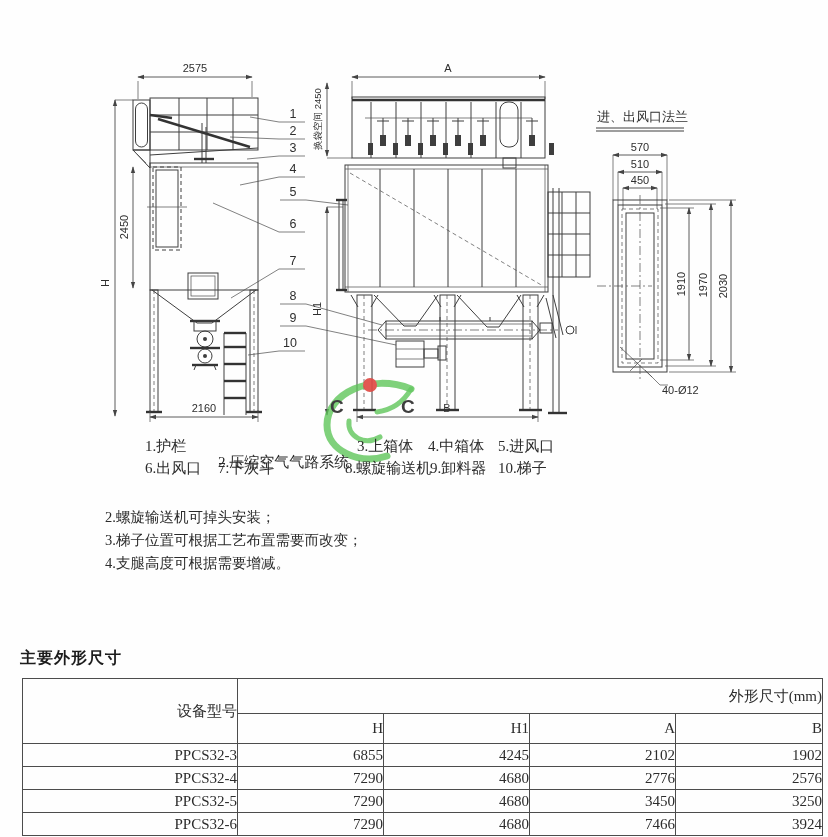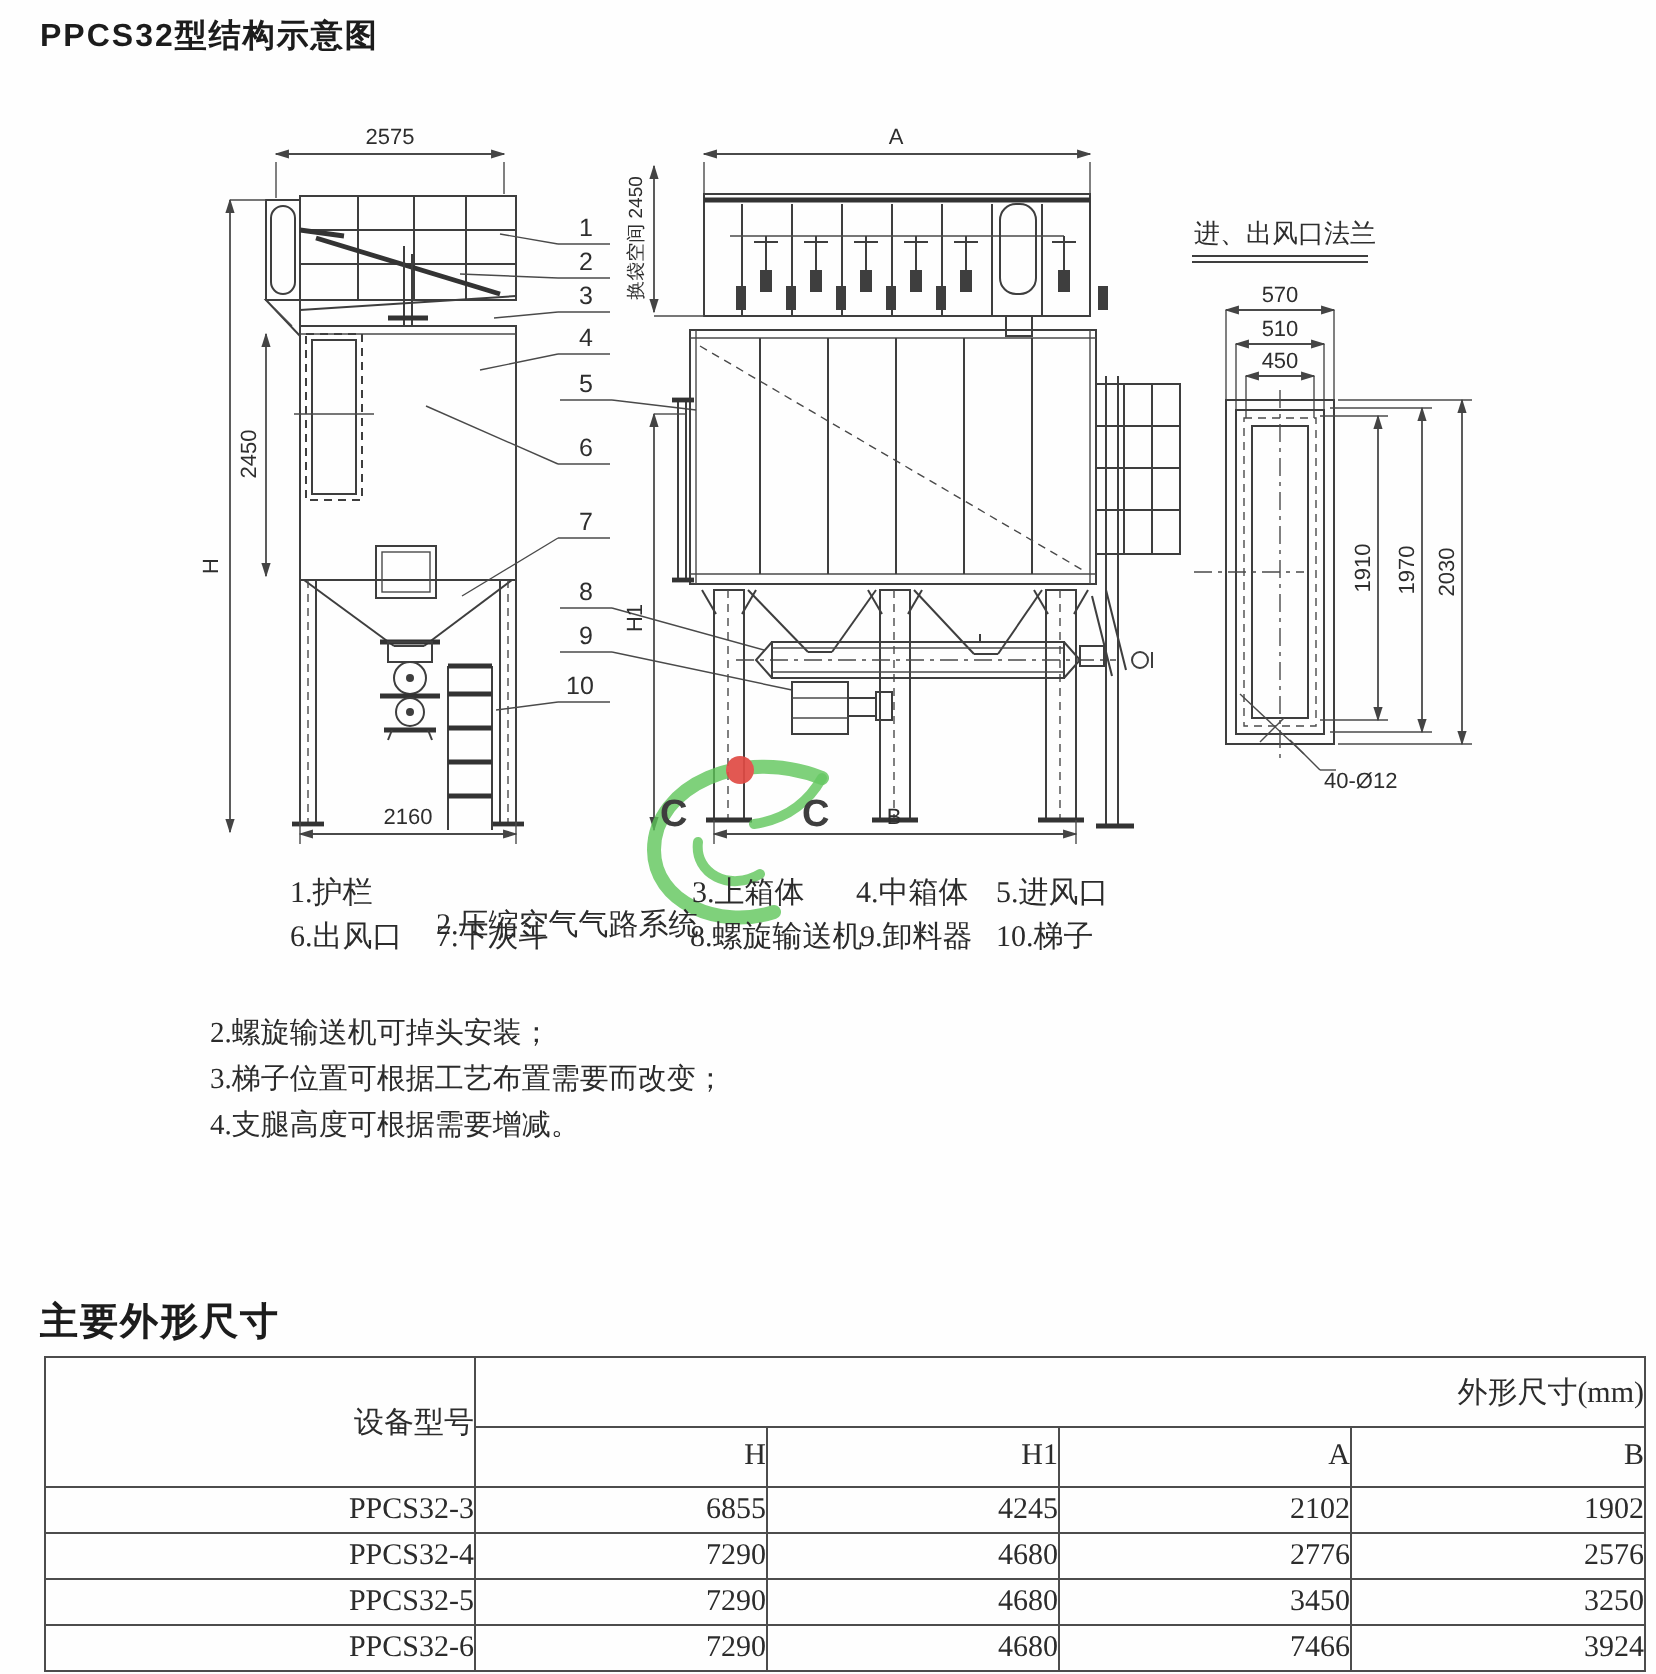--- a/index.html
+++ b/index.html
@@ -1,21 +1,21 @@
 <!DOCTYPE html>
 <html><head>
 <meta charset="utf-8">
 <style>
   html,body{margin:0;padding:0;background:#ffffff;}
   .canvas{position:relative;width:828px;height:837px;background:#fefefe;overflow:hidden;
           font-family:"Liberation Serif","DejaVu Serif",serif;color:#2f2f2f;}
   .page-title{position:absolute;left:20px;top:8px;font-family:"Liberation Sans","DejaVu Sans",sans-serif;
           font-weight:bold;font-size:16px;letter-spacing:1px;color:#1c1c1c;}
   .section-title{position:absolute;left:20px;top:648px;font-family:"Liberation Sans","DejaVu Sans",sans-serif;
-          font-weight:bold;font-size:19px;letter-spacing:1px;color:#1c1c1c;}
+          font-weight:bold;font-size:16px;letter-spacing:1px;color:#1c1c1c;}
   svg.diagram{position:absolute;left:0;top:55px;}
   svg .ln{stroke:#3e3e3e;stroke-width:1;fill:none;}
   svg .lt{stroke:#4a4a4a;stroke-width:.7;fill:none;}
   svg .th{stroke:#333;stroke-width:2.4;fill:none;}
   svg .dash{stroke-dasharray:4 3;}
   svg .dd{stroke-dasharray:9 3 2 3;}
   svg .dim{stroke:#4a4a4a;stroke-width:.9;fill:none;}
   svg .fillshape{fill:#3e3e3e;stroke:none;}
   svg text{font-family:"Liberation Sans","DejaVu Sans",sans-serif;fill:#2e2e2e;}
   svg .dimtxt{font-size:11px;}
@@ -35,21 +35,20 @@
   table.dims{border:1.5px solid #444;}
   .h1row td{height:34px;}
   .h2row td{height:29px;}
   .drow td{height:22px;}
 </style>
 </head>
 <body>
 
 <div class="canvas">
 
-  <div class="page-title">PPCS32型结构示意图</div>
 
   <svg class="diagram" width="828" height="378" viewBox="0 0 828 378">
     <defs>
       <marker id="arr" viewBox="0 0 10 10" refX="9" refY="5" markerWidth="8" markerHeight="8" orient="auto-start-reverse">
         <path d="M0,1.8 L10,5 L0,8.2 z" fill="#444"></path>
       </marker>
     </defs>
 
     <g>
 
@@ -359,21 +358,21 @@
       <path d="M98,16 C90,30 78,37 64,39" fill="none" stroke="#5cc457" stroke-width="5" stroke-linecap="round" opacity="0.85"></path>
       <path d="M36,48 C34,64 52,73 67,64" fill="none" stroke="#5cc457" stroke-width="5" stroke-linecap="round" opacity="0.85"></path>
       <circle cx="57" cy="12" r="7" fill="#e04a44"></circle>
       <text x="17" y="40" font-size="19" font-weight="bold" fill="#f2d327" font-family="Liberation Sans, sans-serif" letter-spacing="26">C C</text>
     </svg>
   </div>
 
   <div>
     <span class="legend-item" style="left:145px;top:437px;">1.护栏</span>
     <span class="legend-item" style="left:218px;top:437px;margin-top:16px;">2.压缩空气气路系统</span>
-    <span class="legend-item" style="left:346px;top:437px;">3.上箱体</span>
+    <span class="legend-item" style="left:357px;top:437px;">3.上箱体</span>
     <span class="legend-item" style="left:428px;top:437px;">4.中箱体</span>
     <span class="legend-item" style="left:498px;top:437px;">5.进风口</span>
     <span class="legend-item" style="left:145px;top:459px;">6.出风口</span>
     <span class="legend-item" style="left:218px;top:459px;">7.下灰斗</span>
     <span class="legend-item" style="left:345px;top:459px;">8.螺旋输送机</span>
     <span class="legend-item" style="left:430px;top:459px;">9.卸料器</span>
     <span class="legend-item" style="left:498px;top:459px;">10.梯子</span>
   </div>
 
   <div class="notes">

